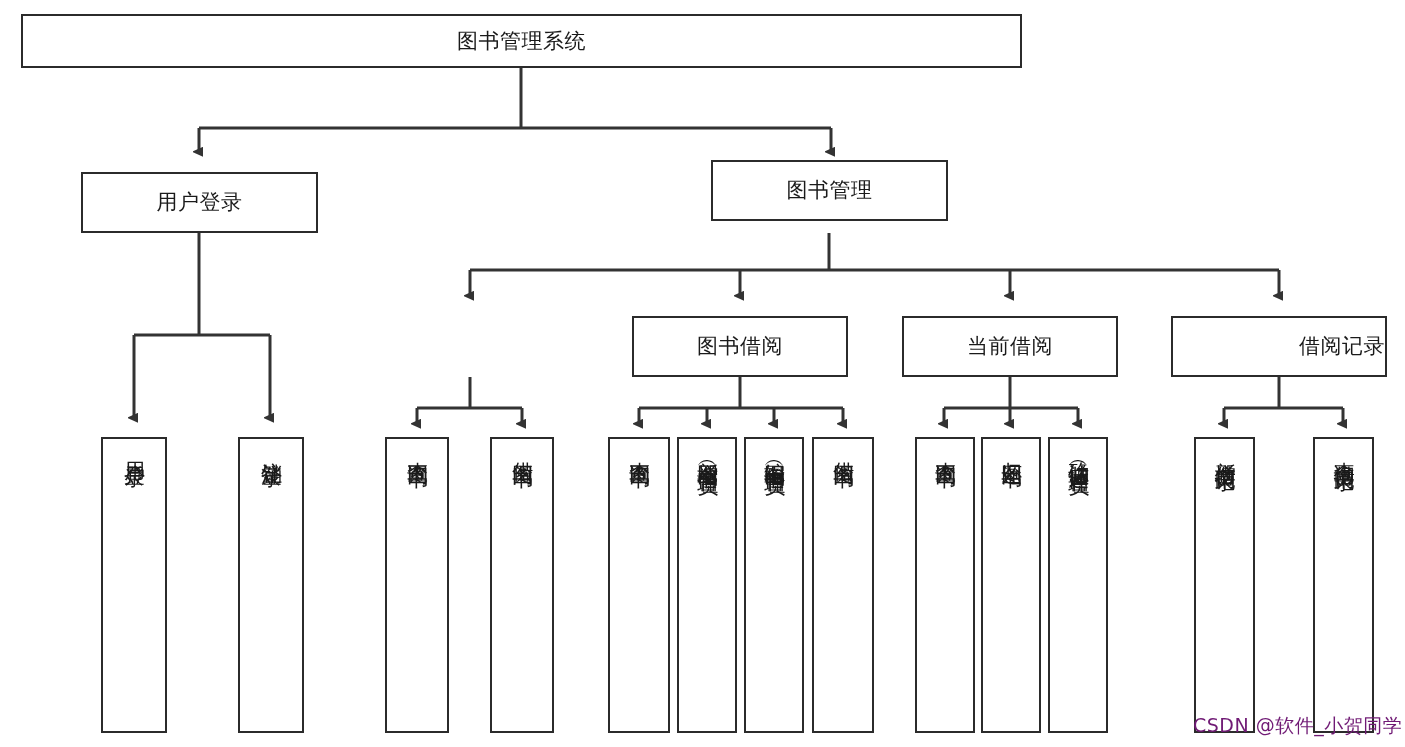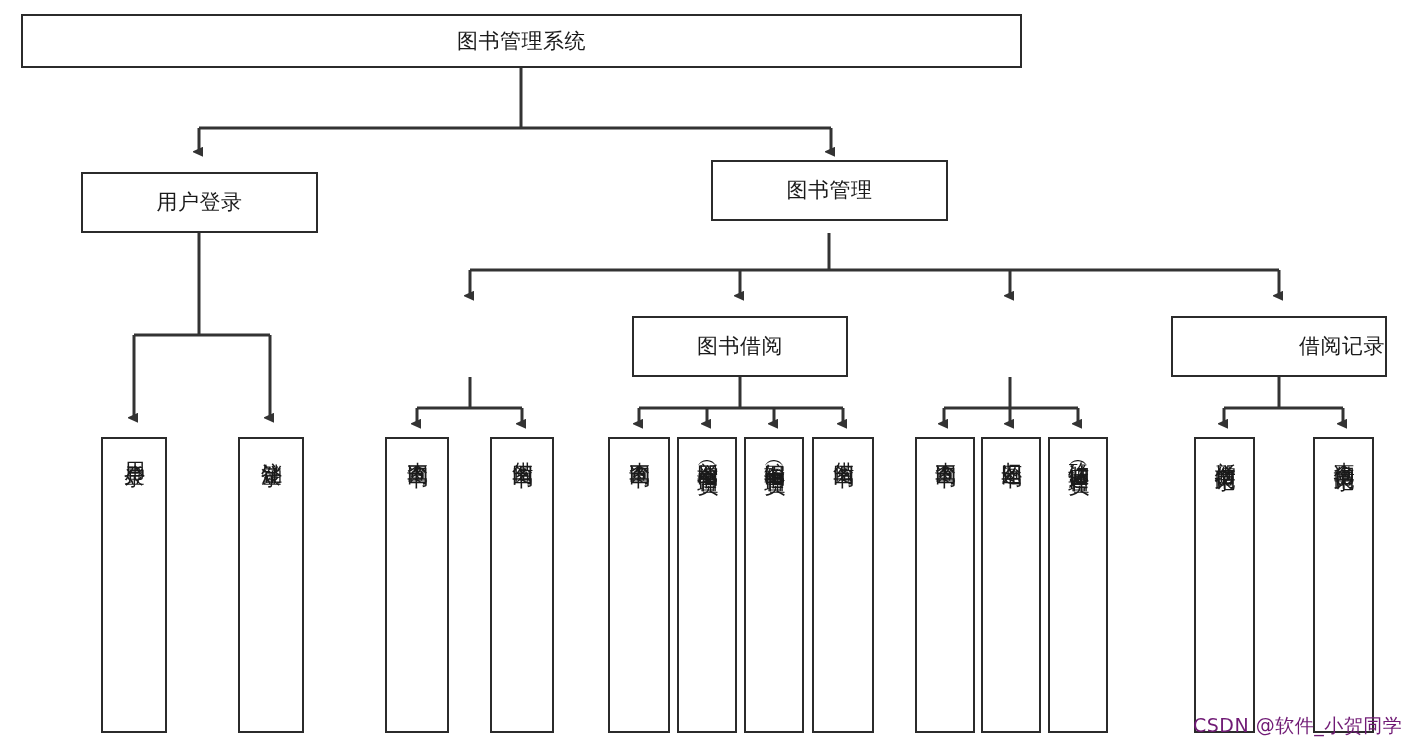--- a/index.html
+++ b/index.html
@@ -131,20 +131,23 @@
   <div class="node horizontal" style="left:81px; top:172px; width:237px; height:61px;">
     <span class="node-label">用户登录</span>
   </div>
   <div class="node horizontal" style="left:711px; top:160px; width:237px; height:61px;">
     <span class="node-label">图书管理</span>
   </div>
 
   <div class="node horizontal" style="left:632px; top:316px; width:216px; height:61px;">
     <span class="node-label">图书借阅</span>
   </div>
+  <div class="node horizontal" style="left:902px; top:316px; width:216px; height:61px;">
+    <span class="node-label">当前借阅</span>
+  </div>
   <div class="node horizontal" style="left:1171px; top:316px; width:216px; height:61px;justify-content:flex-end;">
     <span class="node-label">借阅记录</span>
   </div>
 
   <div class="node vertical" style="left:101px; top:437px; width:66px; height:296px;">
     <span class="node-label">用户登录</span>
   </div>
   <div class="node vertical" style="left:238px; top:437px; width:66px; height:296px;">
     <span class="node-label">注销登录</span>
   </div>

